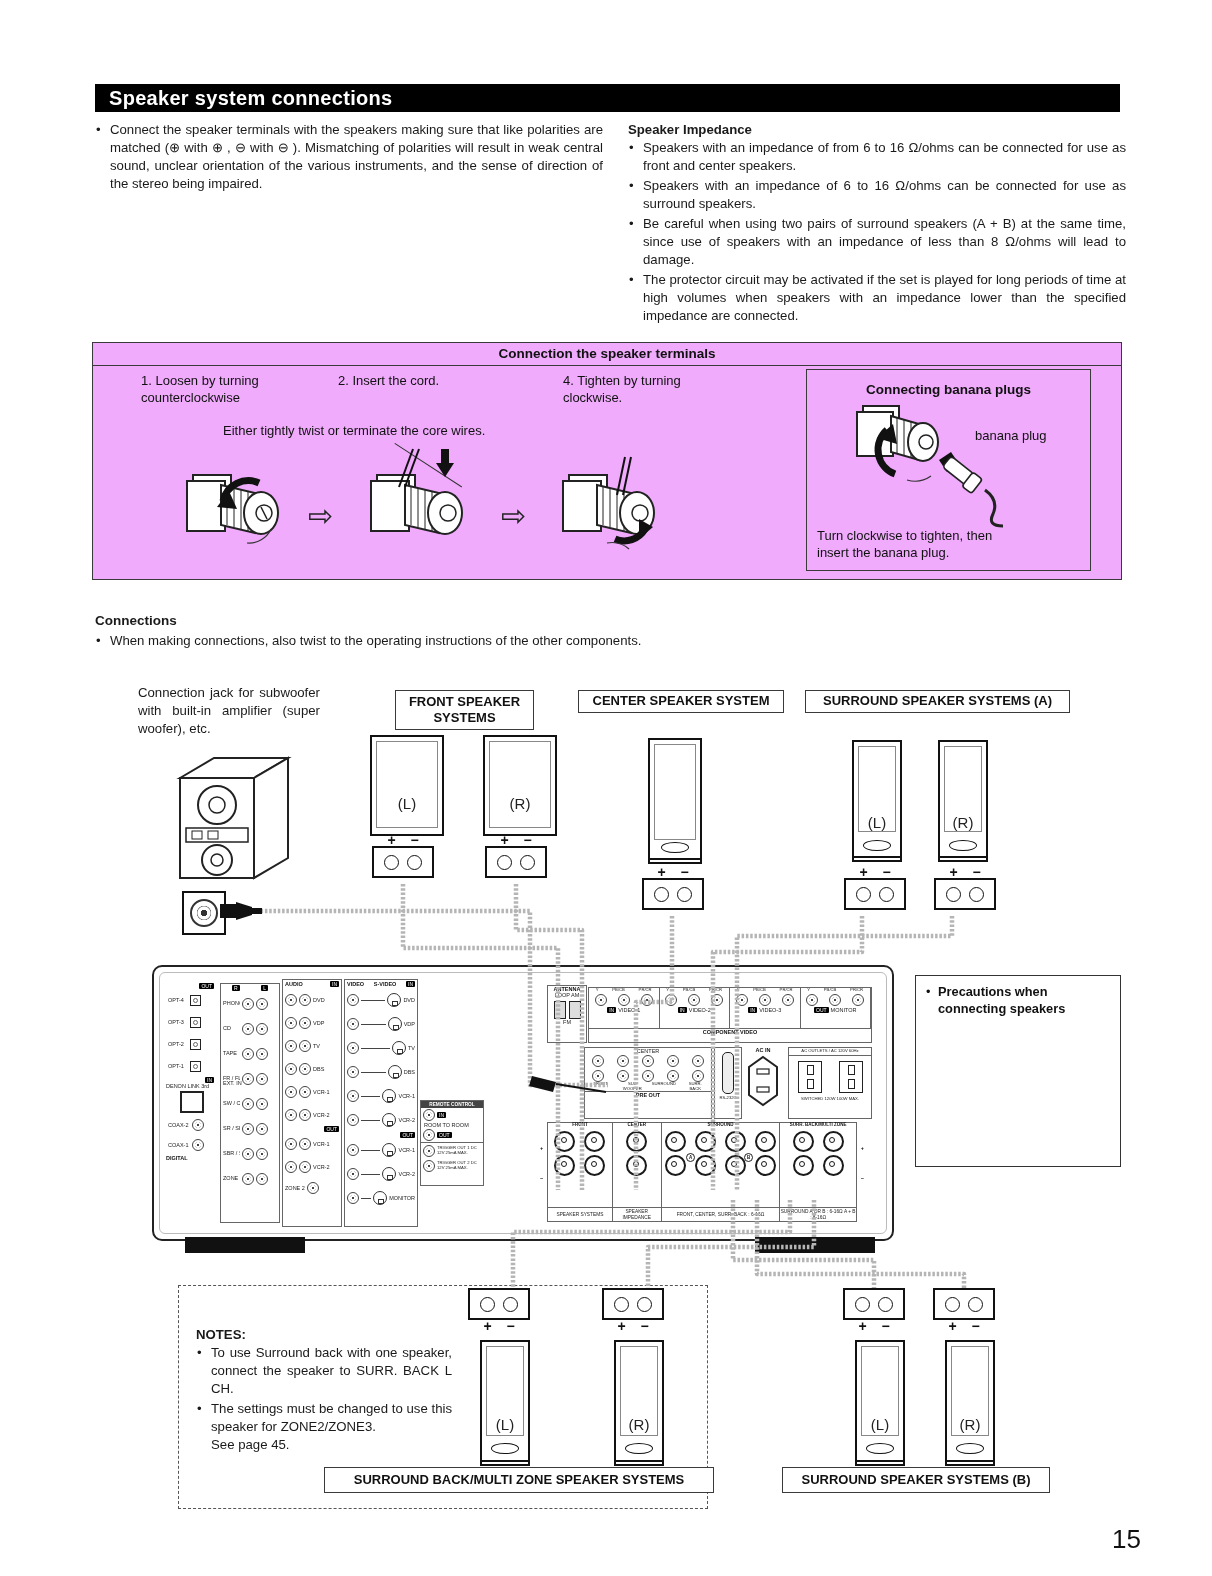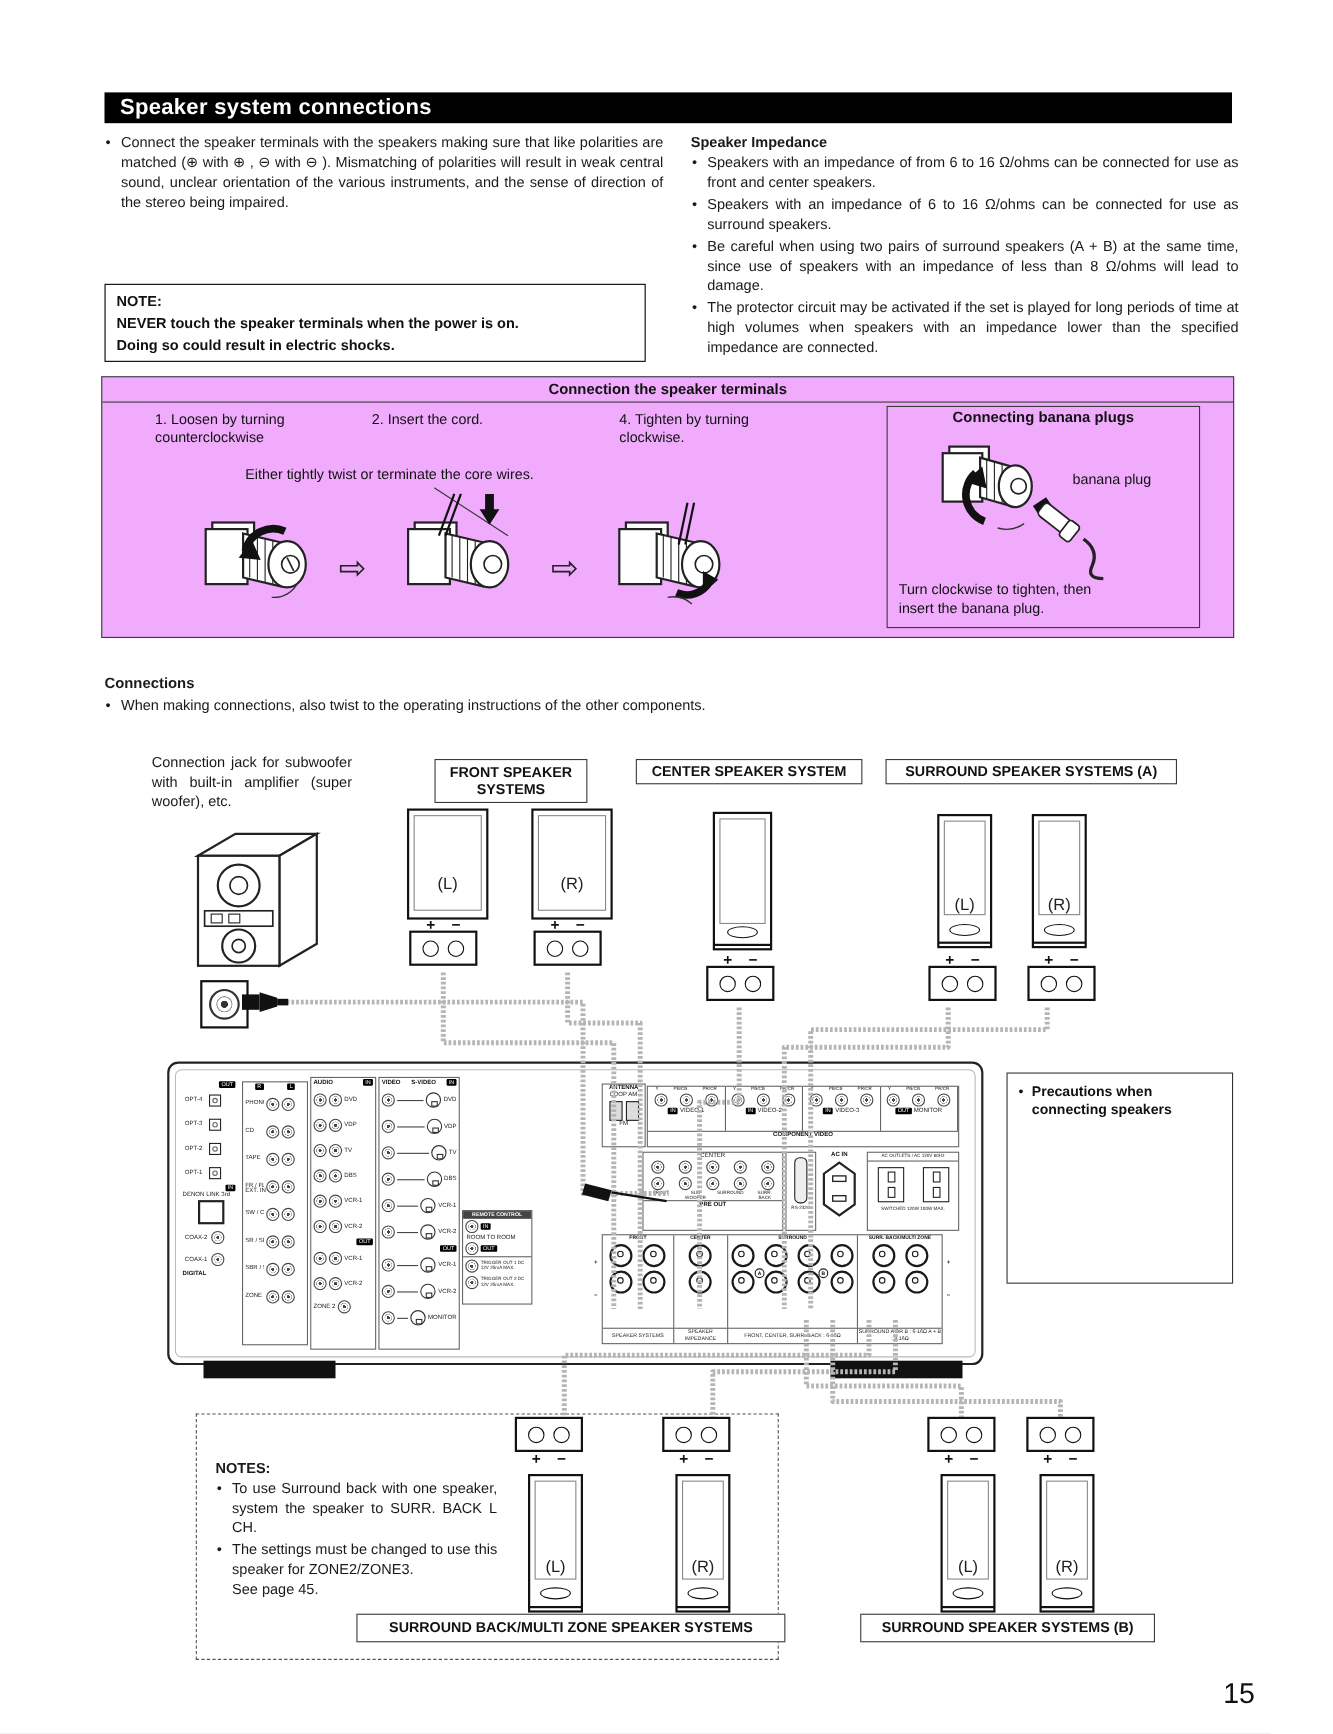--- a/index.html
+++ b/index.html
@@ -69,25 +69,20 @@
   <div class="bodytxt bold">Speaker Impedance</div>
   <ul class="blt bodytxt">
 
   <li>Speakers with an impedance of from 6 to 16 Ω/ohms can be connected for use as front and center speakers.</li>
         <li>Speakers with an impedance of 6 to 16 Ω/ohms can be connected for use as surround speakers.</li>
         <li>Be careful when using two pairs of surround speakers (A + B) at the same time, since use of speakers with an impedance of less than 8 Ω/ohms will lead to damage.</li>
         <li>The protector circuit may be activated if the set is played for long periods of time at high volumes when speakers with an impedance lower than the specified impedance are connected.</li>
       </ul>
 </div>
 
-<div class="abs notebox" style="left:95px;top:258px;width:470px;">
-  <div>NOTE:</div>
-  <div>NEVER touch the speaker terminals when the power is on.</div>
-  <div>Doing so could result in electric shocks.</div>
-</div>
 
 <div class="abs frame" style="left:92px;top:342px;width:1028px;height:236px;">
   <div class="boxtitle">Connection the speaker terminals</div>
   <div class="abs steptxt" style="left:48px;top:30px;width:140px;">1. Loosen by turning counterclockwise</div>
   <div class="abs steptxt" style="left:245px;top:30px;width:160px;">2. Insert the cord.</div>
   <div class="abs steptxt" style="left:470px;top:30px;width:130px;">4. Tighten by turning clockwise.</div>
   <div class="abs steptxt" style="left:130px;top:80px;width:330px;">Either tightly twist or terminate the core wires.</div>
   <div class="abs" style="left:302px;top:100px;width:80px;border-top:1px solid #333;transform:rotate(33deg);transform-origin:left top;"></div>
 
   <svg class="abs" style="left:88px;top:120px;" width="110" height="90" viewBox="0 0 110 90">
@@ -132,21 +127,21 @@
     <ellipse cx="86" cy="58" rx="17" ry="21" fill="#fff" stroke="#222" stroke-width="2"></ellipse>
     <circle cx="89" cy="58" r="8" fill="#fff" stroke="#222" stroke-width="1.5"></circle>
     <line x1="74" y1="2" x2="66" y2="40" stroke="#111" stroke-width="2"></line>
     <line x1="80" y1="2" x2="72" y2="40" stroke="#111" stroke-width="2"></line>
     <path d="M64 84 A 24 24 0 0 0 94 74" fill="none" stroke="#111" stroke-width="7"></path>
     <polygon points="88,64 102,72 88,84" fill="#111"></polygon>
     <path d="M56 88 A 26 26 0 0 1 78 94" fill="none" stroke="#333" stroke-width="1.2"></path>
   </svg>
 
   <div class="abs frame" style="left:713px;top:26px;width:283px;height:200px;">
-    <div class="bold" style="font-size:13.5px;text-align:center;margin-top:2px;">Connecting banana plugs</div>
+    <div class="bold" style="font-size:13.5px;text-align:center;margin-top:12px;">Connecting banana plugs</div>
     <svg class="abs" style="left:40px;top:28px;" width="190" height="130" viewBox="0 0 190 130">
       <rect x="16" y="8" width="36" height="44" fill="#fff" stroke="#222" stroke-width="2"></rect>
       <rect x="10" y="14" width="36" height="44" fill="#fff" stroke="#222" stroke-width="2"></rect>
       <polygon points="44,18 72,26 72,62 44,54" fill="#fff" stroke="#222" stroke-width="2"></polygon>
       <line x1="50" y1="19" x2="50" y2="55" stroke="#222" stroke-width="1"></line>
           <line x1="57" y1="21" x2="57" y2="57" stroke="#222" stroke-width="1"></line>
           <line x1="64" y1="23" x2="64" y2="59" stroke="#222" stroke-width="1"></line>
       <ellipse cx="76" cy="44" rx="15" ry="19" fill="#fff" stroke="#222" stroke-width="2"></ellipse>
       <circle cx="79" cy="44" r="7" fill="#fff" stroke="#222" stroke-width="1.5"></circle>
       <path d="M48 76 A 26 26 0 0 1 40 32" fill="none" stroke="#111" stroke-width="7"></path>
@@ -743,21 +738,21 @@
     <span style="position:absolute;left:0;">•</span>
     <div class="bold">Precautions when</div>
     <div class="bold">connecting speakers</div>
   </div>
 </div>
 
 <div class="abs dashedbox" style="left:178px;top:1285px;width:528px;height:222px;"></div>
 <div class="abs" style="left:196px;top:1326px;width:256px;z-index:5;">
   <div class="bold bodytxt">NOTES:</div>
   <ul class="blt bodytxt">
-    <li>To use Surround back with one speaker, system the speaker to SURR. BACK L CH.</li>
+    <li>To use Surround back with one speaker, connect the speaker to SURR. BACK L CH.</li>
     <li>
       <span>The settings must be changed to use this speaker for ZONE2/ZONE3.</span><br>
       <span>See page 45.</span>
     </li>
   </ul>
 </div>
 
 <div class="term rev" style="left:468px;top:1288px;">
   <div class="pm">
         <span>+</span>

